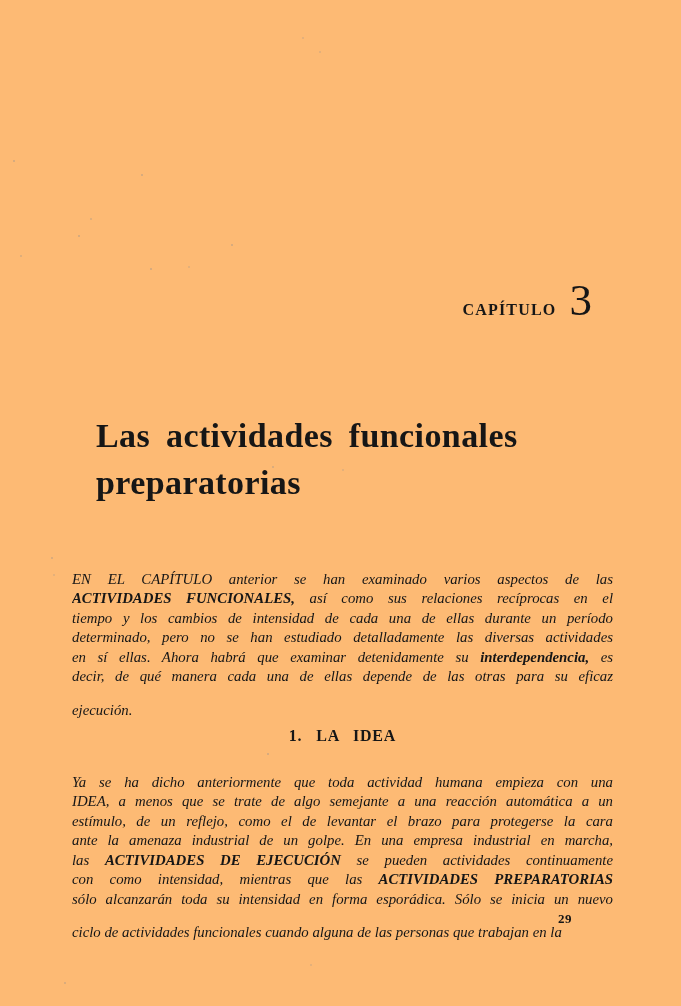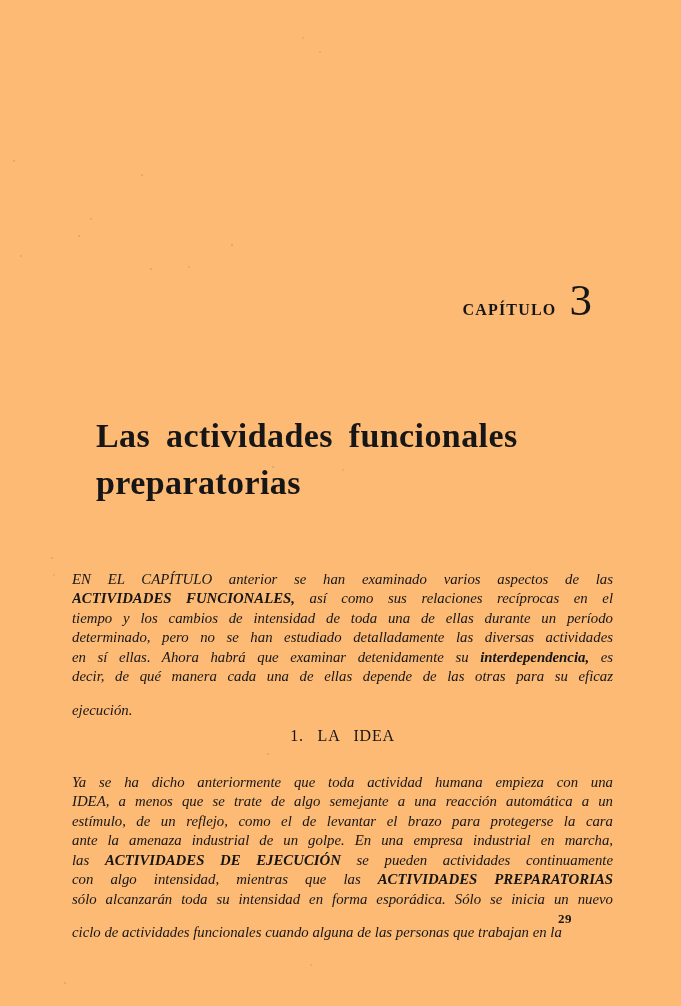--- a/index.html
+++ b/index.html
@@ -67,21 +67,21 @@
   .tline.tlast { text-align-last: left; margin-top: 14px; }
   .b { font-weight: 700; }
 
   
   .section-heading {
     position: absolute;
     left: 72px;
     width: 541px;
     top: 727px;
     text-align: center;
-    font-weight: 400;
+    font-weight: 700;
     font-size: 16px;
     letter-spacing: 0.8px;
     word-spacing: 9px;
   }
 
   
   .folio {
     position: absolute;
     top: 911px;
     left: 558px;
@@ -111,36 +111,36 @@
   </div>
 
   <div class="book-title">
     <div>Las actividades funcionales</div>
     <div>preparatorias</div>
   </div>
 
   <div class="paragraph p1">
       <div class="tline"><span>EN EL CAPÍTULO anterior se han examinado varios aspectos de las</span></div>
       <div class="tline"><span class="b">ACTIVIDADES FUNCIONALES,</span><span> así como sus relaciones recíprocas en el</span></div>
-      <div class="tline"><span>tiempo y los cambios de intensidad de toda una de ellas durante un período</span></div>
+      <div class="tline"><span>tiempo y los cambios de intensidad de cada una de ellas durante un período</span></div>
       <div class="tline"><span>determinado, pero no se han estudiado detalladamente las diversas actividades</span></div>
       <div class="tline"><span>en sí ellas. Ahora habrá que examinar detenidamente su </span><span class="b">interdependencia,</span><span> es</span></div>
       <div class="tline"><span>decir, de qué manera cada una de ellas depende de las otras para su eficaz</span></div>
       <div class="tline tlast"><span>ejecución.</span></div>
     </div>
 
   <div class="section-heading">1. LA IDEA</div>
 
   <div class="paragraph p2">
       <div class="tline"><span>Ya se ha dicho anteriormente que toda actividad humana empieza con una</span></div>
       <div class="tline"><span>IDEA, a menos que se trate de algo semejante a una reacción automática a un</span></div>
       <div class="tline"><span>estímulo, de un reflejo, como el de levantar el brazo para protegerse la cara</span></div>
       <div class="tline"><span>ante la amenaza industrial de un golpe. En una empresa industrial en marcha,</span></div>
       <div class="tline"><span>las </span><span class="b">ACTIVIDADES DE EJECUCIÓN</span><span> se pueden actividades continuamente</span></div>
-      <div class="tline"><span>con algo intensidad, mientras que las </span><span class="b">ACTIVIDADES PREPARATORIAS</span></div>
+      <div class="tline"><span>con como intensidad, mientras que las </span><span class="b">ACTIVIDADES PREPARATORIAS</span></div>
       <div class="tline"><span>sólo alcanzarán toda su intensidad en forma esporádica. Sólo se inicia un nuevo</span></div>
       <div class="tline tlast"><span>ciclo de actividades funcionales cuando alguna de las personas que trabajan en la</span></div>
     </div>
 
   <div class="folio">29</div>
 
   <div class="speck" style="left:13px; top:160px;"></div>
   <div class="speck" style="left:141px; top:174px;"></div>
   <div class="speck" style="left:90px; top:218px; opacity:.35;"></div>
   <div class="speck" style="left:78px; top:235px;"></div>

